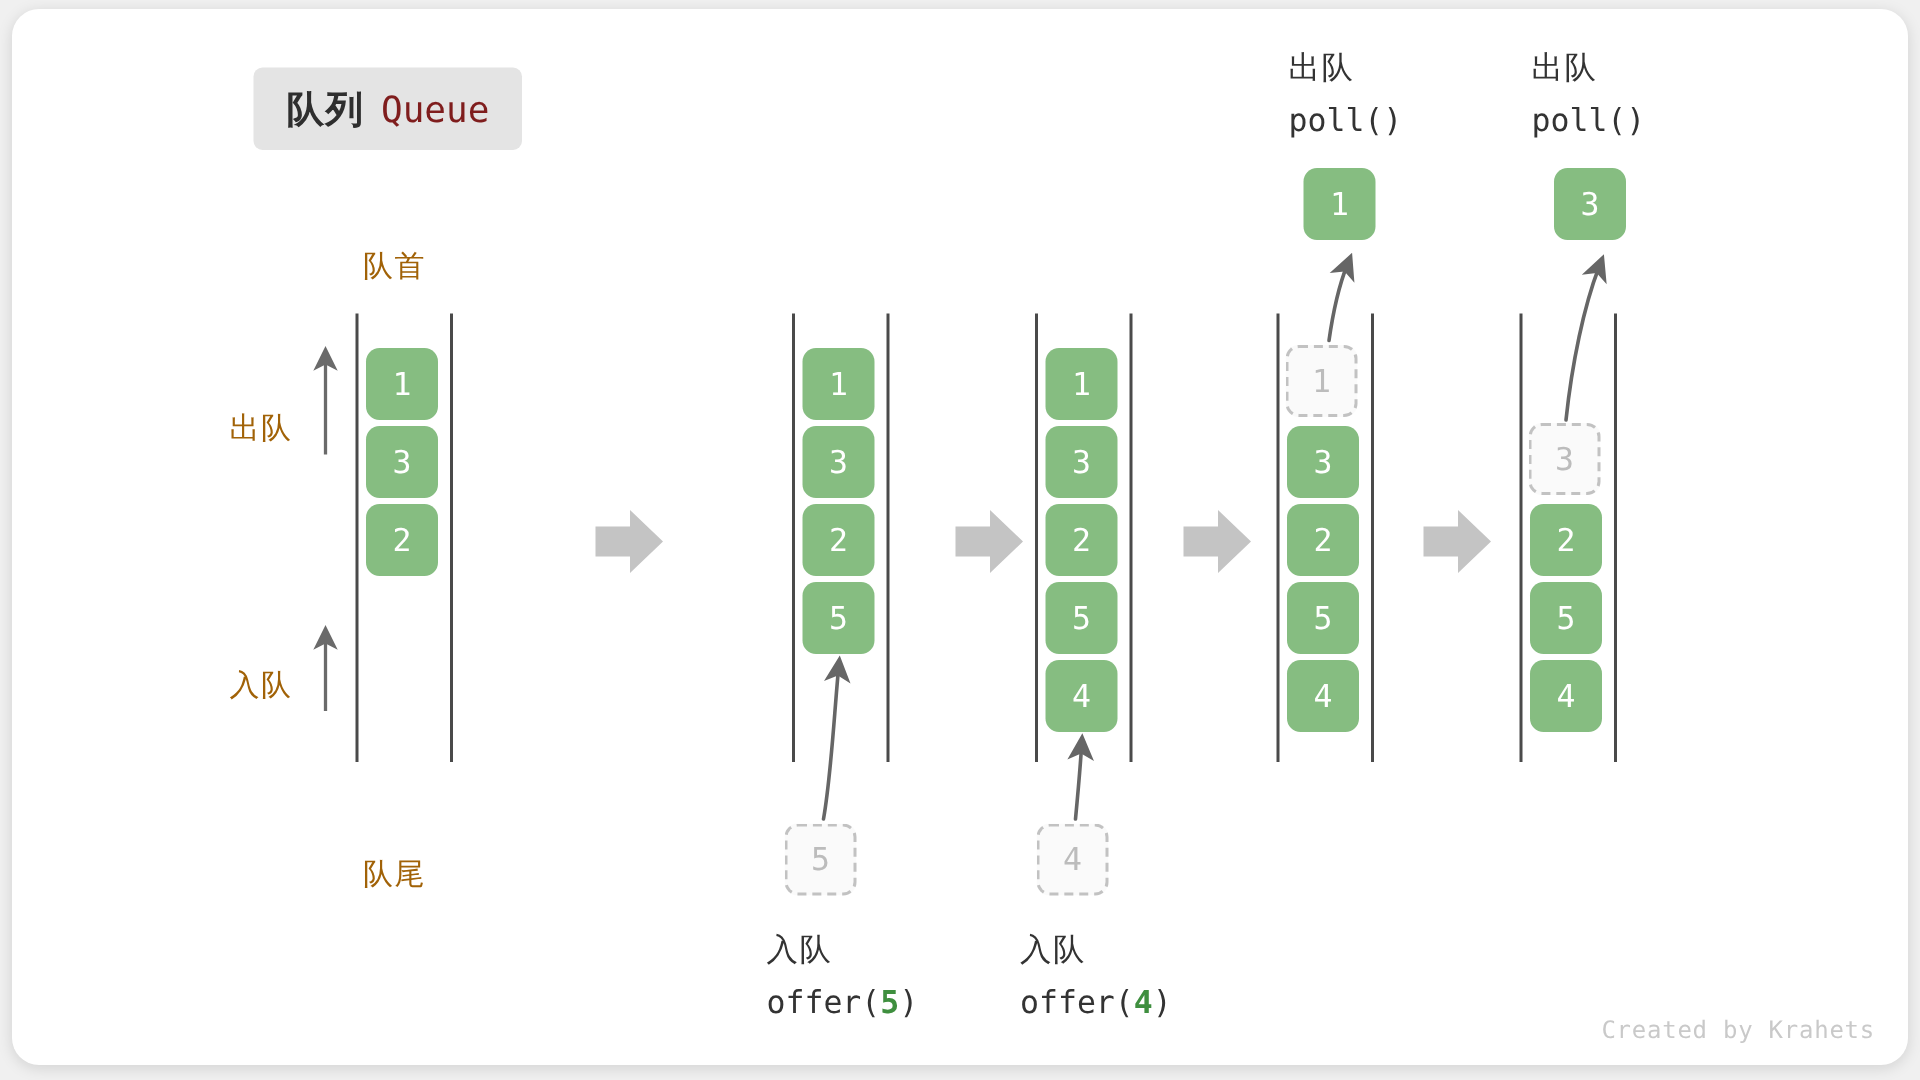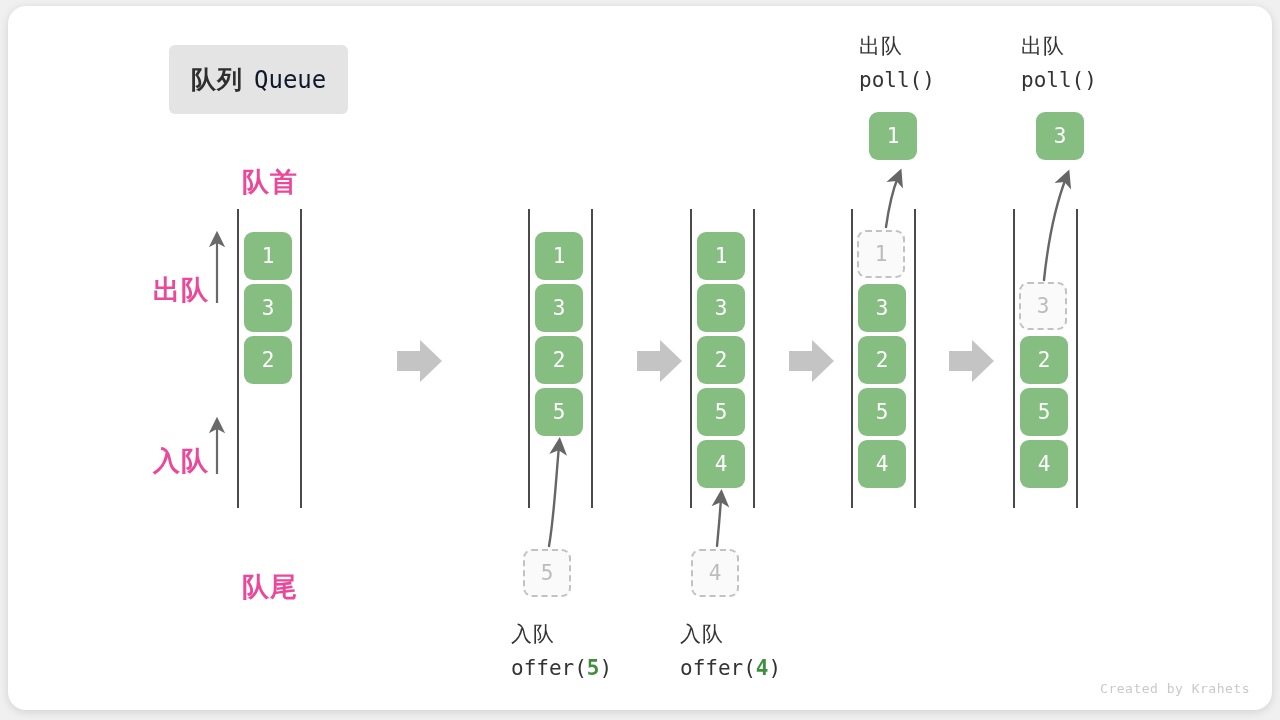--- a/index.html
+++ b/index.html
@@ -2,34 +2,34 @@
 <html><head>
 <meta charset="utf-8">
 <style>
   html,body{margin:0;padding:0;background:#f0f0f0;}
   body{width:1280px;height:720px;overflow:hidden;font-family:"Liberation Sans",sans-serif;}
   .card{position:absolute;left:8px;top:6px;width:1264px;height:704px;background:#ffffff;border-radius:18px;
         box-shadow:0 2px 10px rgba(0,0,0,0.13);overflow:hidden;}
   .stage{position:absolute;left:0;top:0;width:1264px;height:704px;}
 
   
-  .badge{position:absolute;left:161px;top:39px;height:69px;padding:0 22px;background:#e4e4e4;border-radius:6px;
+  .badge{position:absolute;left:161px;top:39px;height:55px;padding:0 22px;background:#e4e4e4;border-radius:6px;
          display:flex;align-items:center;gap:11px;}
   .badge .cn{font-size:25px;font-weight:bold;color:#2e2e2e;letter-spacing:1px;}
-  .badge .en{font-size:24px;color:#0f172a;font-family:"DejaVu Sans Mono","Liberation Mono",monospace;}
+  .badge .en{font-size:24px;color:#7f1d1d;font-family:"DejaVu Sans Mono","Liberation Mono",monospace;}
 
   
-  .lbl-cn{position:absolute;font-size:27px;font-weight:bold;color:#ec4899;white-space:nowrap;letter-spacing:1px;}
+  .lbl-cn{position:absolute;font-size:20px;font-weight:normal;color:#a16207;white-space:nowrap;letter-spacing:1px;}
   .op-label{position:absolute;white-space:nowrap;line-height:35px;}
   .op-label .t1{display:block;font-size:21px;color:#333333;letter-spacing:1px;}
   .op-label .t2{display:block;font-size:21px;color:#333333;
                 font-family:"DejaVu Sans Mono","Liberation Mono",monospace;}
   .op-label .t2 .num{color:#3f8f3f;font-weight:bold;}
 
-  .credit{position:absolute;right:22px;bottom:14px;font-size:13px;color:#c9c9c9;
+  .credit{position:absolute;right:22px;bottom:14px;font-size:16px;color:#c9c9c9;
           font-family:"DejaVu Sans Mono","Liberation Mono",monospace;letter-spacing:0.5px;}
 
   
   .rail{position:absolute;width:1.6px;background:#4a4a4a;}
 
   
   .box{position:absolute;width:48px;height:48px;border-radius:9px;background:#86bd81;
        display:flex;align-items:center;justify-content:center;
        font-size:21px;color:#ffffff;font-family:"DejaVu Sans Mono","Liberation Mono",monospace;}
   .box.ghost{background:#fafafa;border:2px dashed #c2c2c2;color:#bcbcbc;

